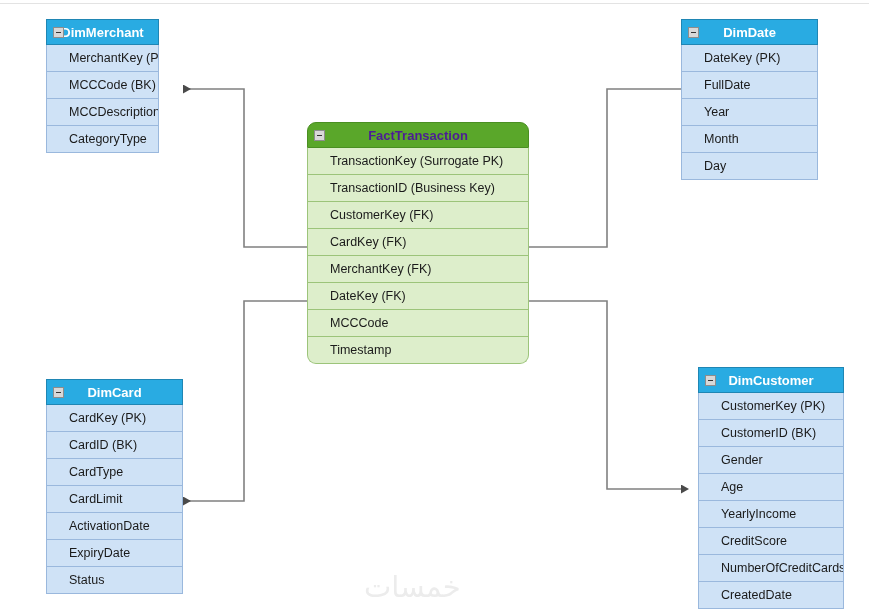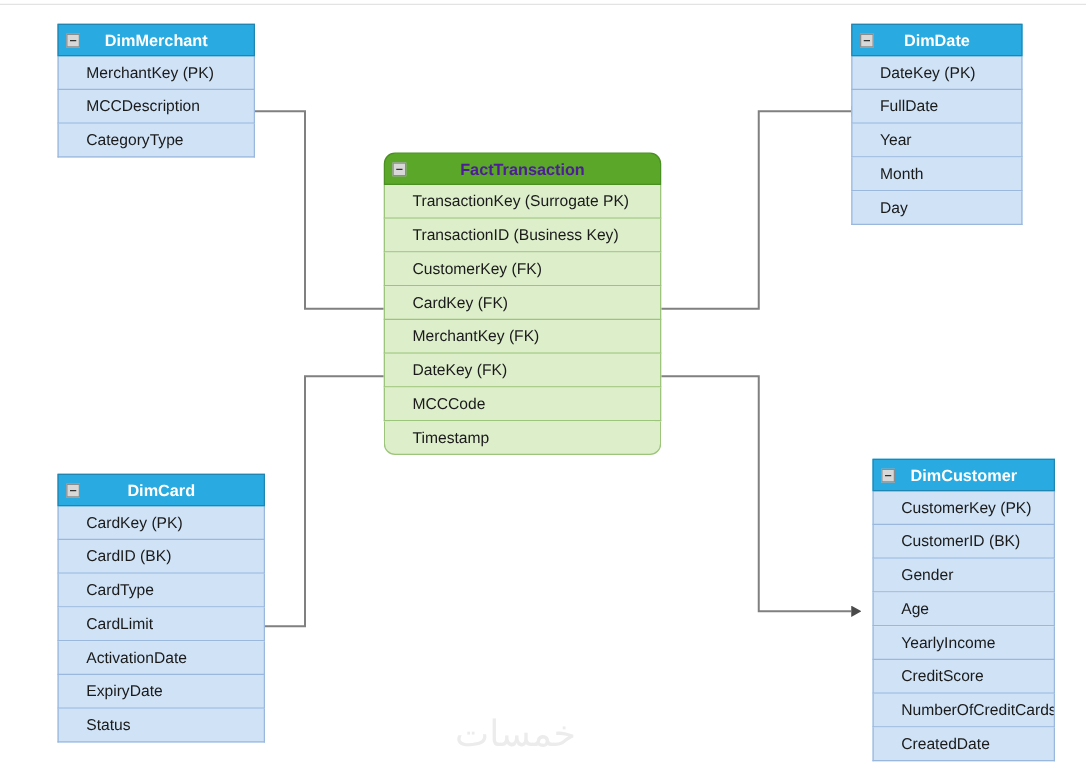--- a/index.html
+++ b/index.html
@@ -143,28 +143,29 @@
 
     <path d="M 307,247 L 244,247 L 244,89 L 183,89" fill="none" stroke="#808080" stroke-width="1.6" marker-end="url(#arrL)"></path>
 
     <path d="M 529,247 L 607,247 L 607,89 L 681,89" fill="none" stroke="#808080" stroke-width="1.6" marker-end="url(#arrR)"></path>
 
     <path d="M 307,301 L 244,301 L 244,501 L 183,501" fill="none" stroke="#808080" stroke-width="1.6" marker-end="url(#arrL)"></path>
 
     <path d="M 529,301 L 607,301 L 607,489 L 681,489" fill="none" stroke="#808080" stroke-width="1.6" marker-end="url(#arrR)"></path>
   </svg>
 
-  <div class="entity theme-blue" style="left:46px; top:19px; width:158px;">
+  <div class="entity theme-blue" style="left:46px; top:19px; width:113px;">
     <div class="ent-header">
       <span class="collapse-box">
           <i></i>
         </span>
       <span>DimMerchant</span>
     </div>
     <div class="ent-row">MerchantKey (PK)</div>
+    <div class="ent-row">MCCCode (BK)</div>
     <div class="ent-row">MCCDescription</div>
     <div class="ent-row">CategoryType</div>
   </div>
 
   <div class="entity theme-blue" style="left:681px; top:19px; width:137px;">
     <div class="ent-header">
       <span class="collapse-box">
           <i></i>
         </span>
       <span>DimDate</span>
@@ -186,21 +187,21 @@
     <div class="ent-row">TransactionKey (Surrogate PK)</div>
     <div class="ent-row">TransactionID (Business Key)</div>
     <div class="ent-row">CustomerKey (FK)</div>
     <div class="ent-row">CardKey (FK)</div>
     <div class="ent-row">MerchantKey (FK)</div>
     <div class="ent-row">DateKey (FK)</div>
     <div class="ent-row">MCCCode</div>
     <div class="ent-row">Timestamp</div>
   </div>
 
-  <div class="entity theme-blue" style="left:46px; top:379px; width:166px;">
+  <div class="entity theme-blue" style="left:46px; top:379px; width:137px;">
     <div class="ent-header">
       <span class="collapse-box">
           <i></i>
         </span>
       <span>DimCard</span>
     </div>
     <div class="ent-row">CardKey (PK)</div>
     <div class="ent-row">CardID (BK)</div>
     <div class="ent-row">CardType</div>
     <div class="ent-row">CardLimit</div>

